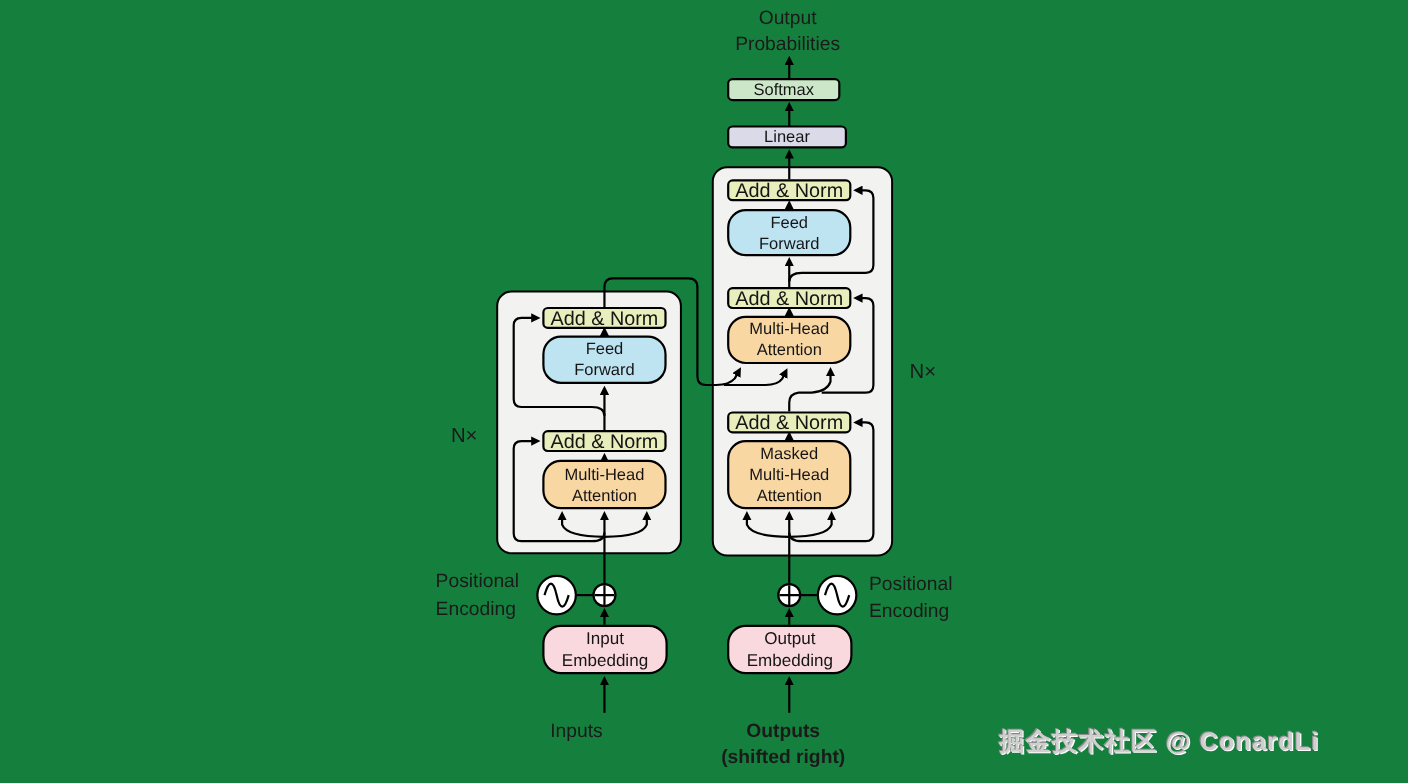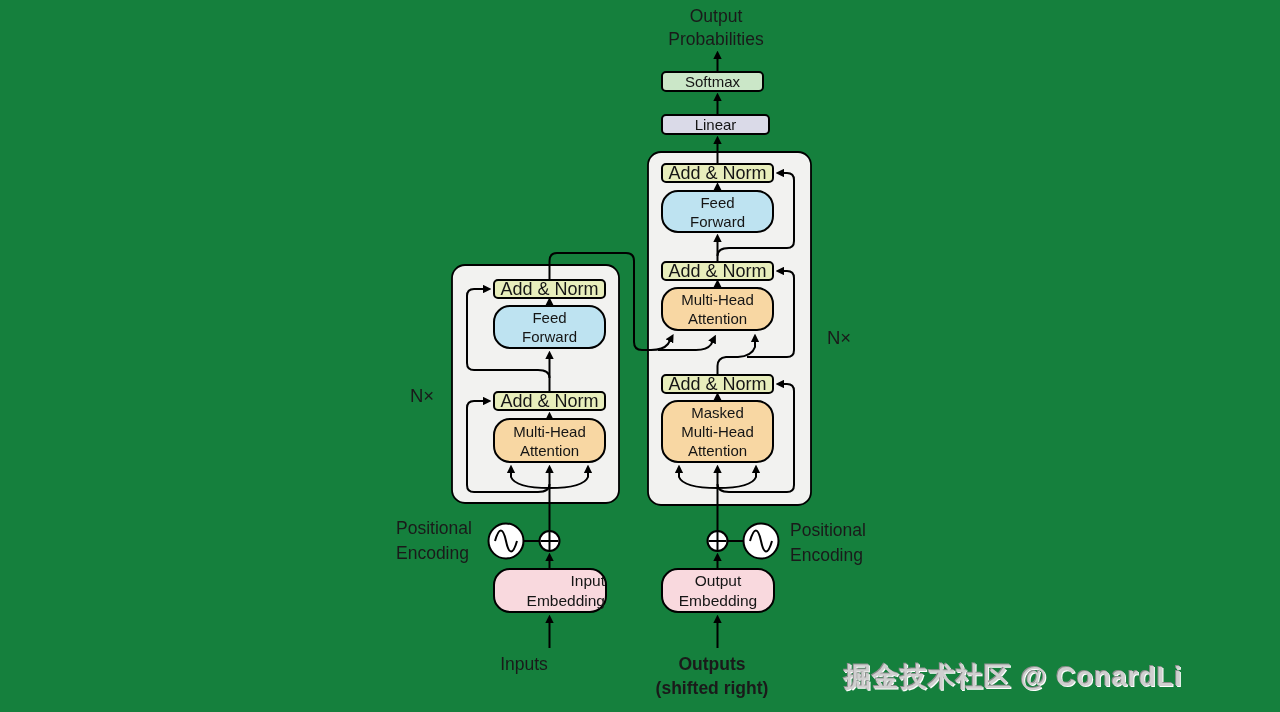--- a/index.html
+++ b/index.html
@@ -18,22 +18,22 @@
   .ff   { background:#bee3f1; }
   .mha  { background:#f8d7a3; }
   .sm   { background:#cbe7c8; border-radius:5px; }
   .ln   { background:#dadae8; border-radius:5px; }
   .emb  { background:#f9d9de; border-width:2.5px; font-size:15.5px; line-height:20px; }
   .lbl  { position:absolute; font-size:17.5px; line-height:23px; color:#1a1a1a; }
   .lbl.center { text-align:center; }
   .ntimes { font-size:18.5px; }
   .pe-lbl { line-height:25px; }
   .watermark {
-    position:absolute; right:16px; top:659px; width:420px; text-align:left;
-    font-size:27px; font-weight:bold; letter-spacing:1px;
+    position:absolute; right:16px; top:659px; width:420px; text-align:center;
+    font-size:23px; font-weight:bold; letter-spacing:1px;
     color:#cfcfcf;
     text-shadow:-1px -1px 0 #8f8f8f, 1px 1px 0 #ffffff;
   }
 </style>
 </head>
 <body>
 
 <div class="stage">
 
   <svg class="wires" width="1280" height="712" viewBox="0 0 1280 712">
@@ -134,21 +134,21 @@
 
   <div class="lbl pe-lbl" style="left:396px; top:516px; width:92px;">
     <span>Positional</span><br>
     <span>Encoding</span>
   </div>
   <div class="lbl pe-lbl" style="left:790px; top:518px; width:95px;">
     <span>Positional</span><br>
     <span>Encoding</span>
   </div>
 
-  <div class="box emb" style="left:493px; top:568px; width:114px; height:45px;align-items:flex-end;">
+  <div class="box emb" style="left:493px; top:568px; width:114px; height:45px;">
     <span>Input</span>
     <span>Embedding</span>
   </div>
   <div class="box emb" style="left:661px; top:568px; width:114px; height:45px;">
     <span>Output</span>
     <span>Embedding</span>
   </div>
 
   <div class="lbl center" style="left:454px; top:653px; width:140px;">Inputs</div>
   <div class="lbl center" style="left:612px; top:653px; width:200px; line-height:23.5px;font-weight:bold;">

